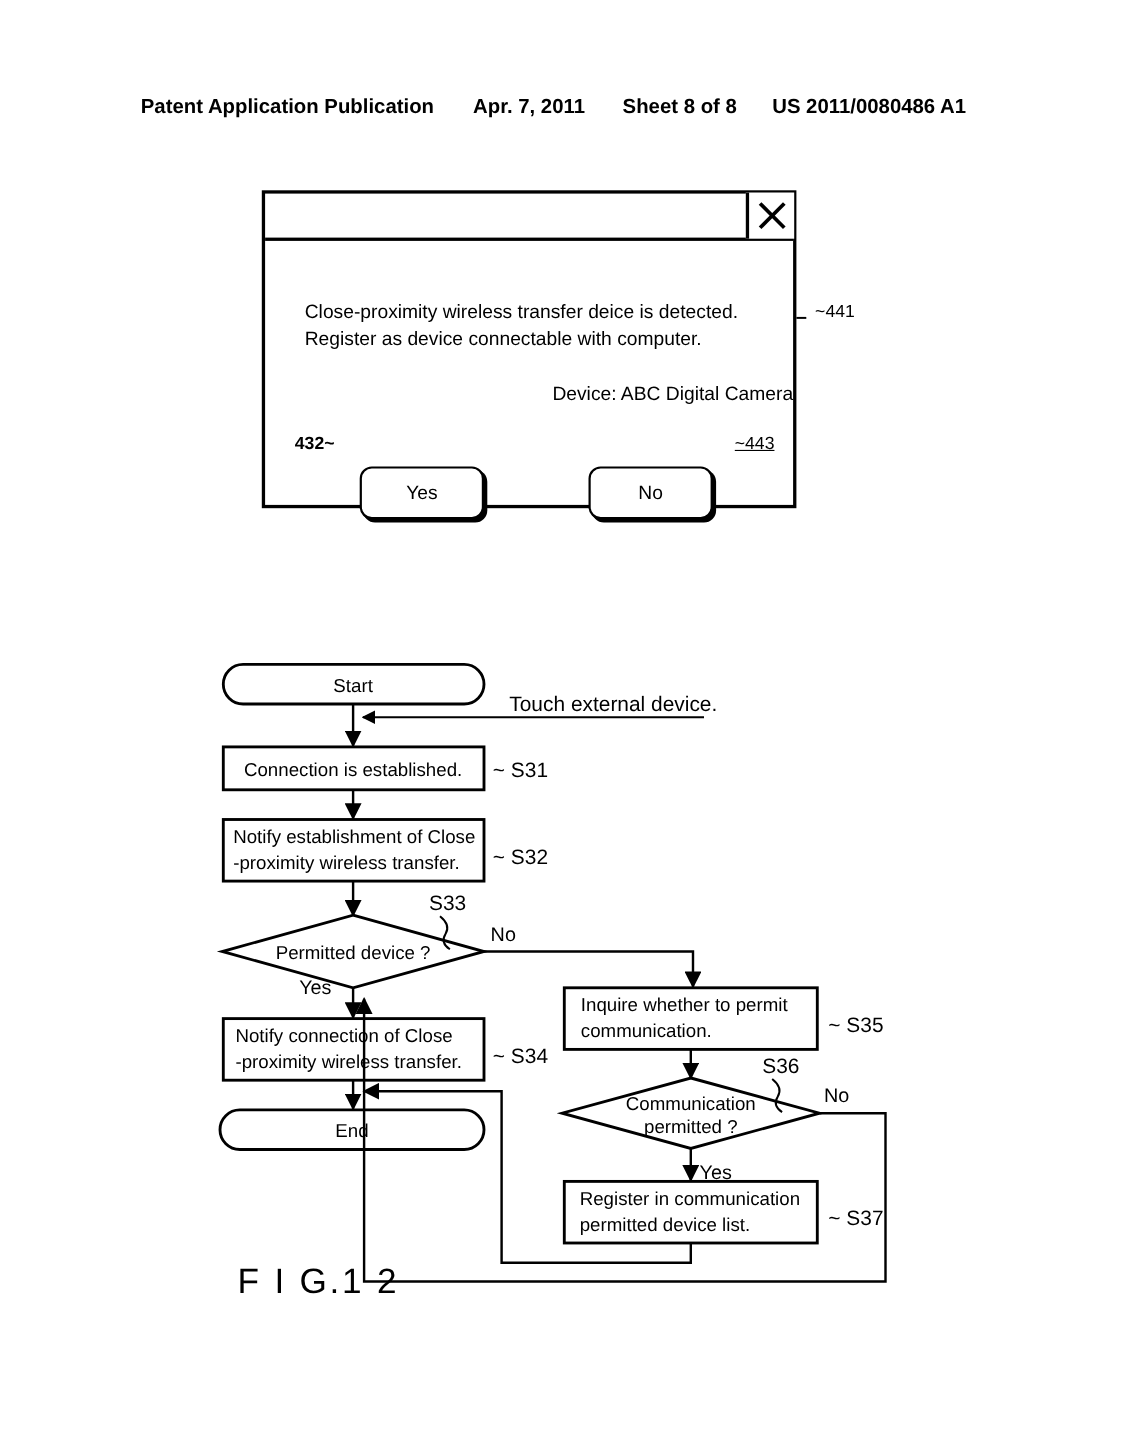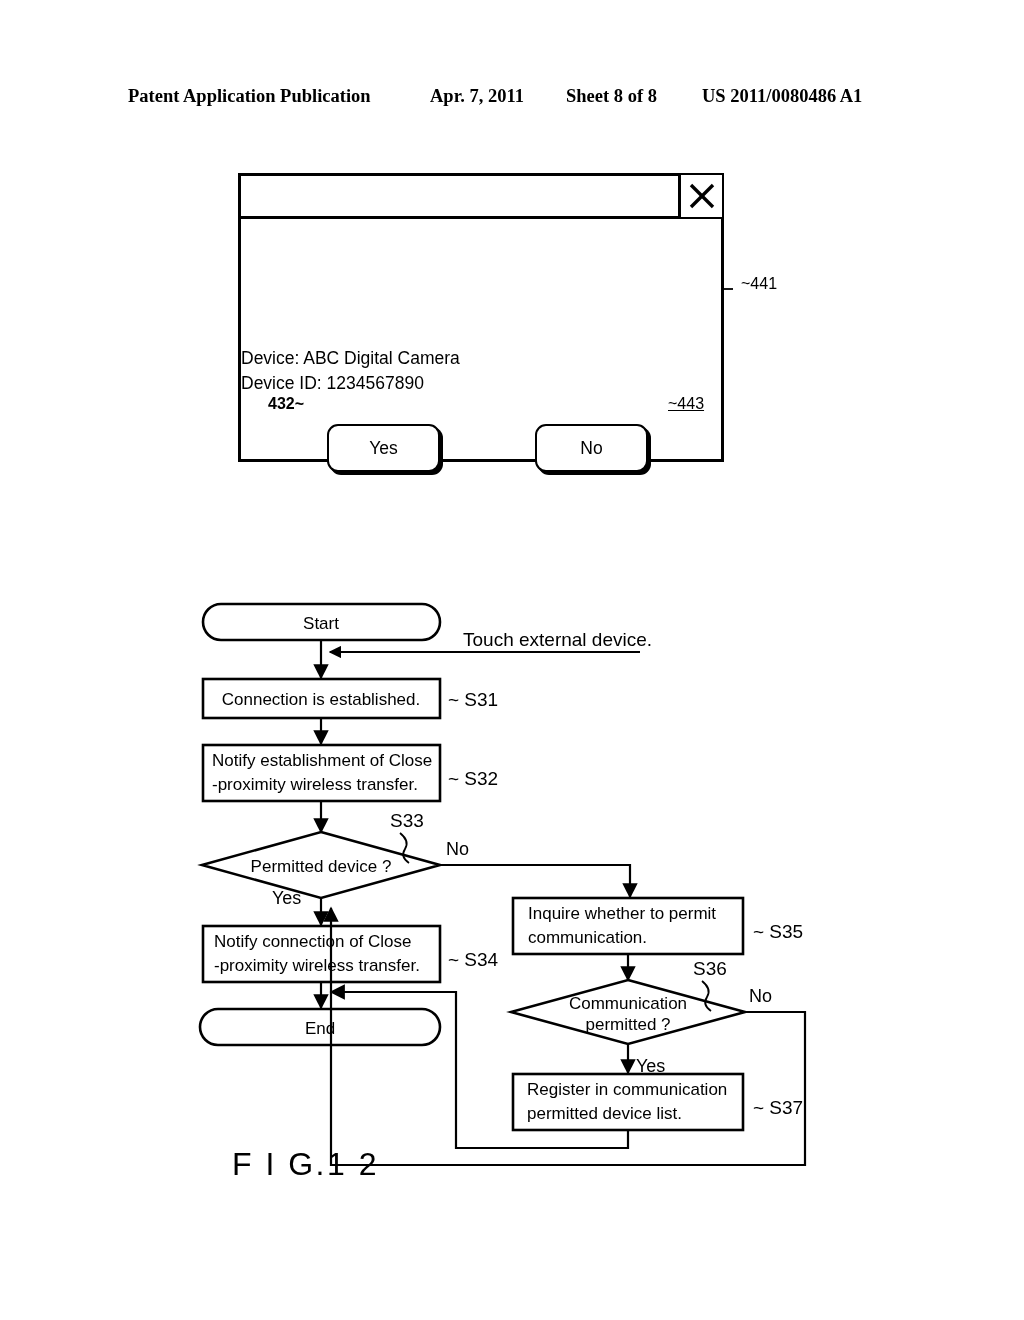--- a/index.html
+++ b/index.html
@@ -16,21 +16,21 @@
     overflow: hidden;
   }
 
   
   #page-header {
     position: absolute;
     top: 86px;
     left: 0;
     width: 1024px;
     height: 26px;
-    font-family: Liberation Serif, serif;
+    font-family: Liberation Sans, sans-serif;
     font-weight: bold;
     font-size: 18.5px;
     white-space: nowrap;
   }
   #page-header .hdr-pub   { position: absolute; left: 128px; top: 0; }
   #page-header .hdr-date  { position: absolute; left: 430px; top: 0; }
   #page-header .hdr-sheet { position: absolute; left: 556px; top: 0; margin-left: 10px; }
   #page-header .hdr-num   { position: absolute; left: 702px; top: 0; }
 
   
@@ -87,21 +87,21 @@
     white-space: pre;
     text-align: left;
   }
   .dlg-dev {
     position: absolute;
     left: 0;
     top: 127px;
     width: 100%;
     font-size: 17.5px;
     line-height: 25px;
-    text-align: left;
+    text-align: right;
     white-space: pre;
   }
   .dlg-btn {
     position: absolute;
     top: 205px;
     width: 113px;
     height: 48px;
     border: 2.5px solid #000;
     border-radius: 11px;
     background: #fff;
@@ -129,21 +129,21 @@
   #ref-441 { left: 741px; top: 275px; }
 
   .fig-caption {
     position: absolute;
     font-size: 32px;
     font-family: "Liberation Sans", sans-serif;
     letter-spacing: 2.5px;
     white-space: nowrap;
   }
   #cap-fig11 { left: 420px; top: 478px; }
-  #cap-fig12 { left: 232px; top: 1146px; }
+  #cap-fig12 { left: 216px; top: 1146px; }
 
   
   #fig12-svg {
     position: absolute;
     left: 0;
     top: 560px;
     width: 1024px;
     height: 680px;
   }
   #fig12-svg text {
@@ -190,23 +190,24 @@
     <div id="dialog-titlebar">
       <div id="dialog-close">
         <svg width="28" height="28" viewBox="0 0 28 28" aria-hidden="true">
           <line x1="3" y1="3" x2="25" y2="25" stroke="#000" stroke-width="3.4"></line>
           <line x1="25" y1="3" x2="3" y2="25" stroke="#000" stroke-width="3.4"></line>
         </svg>
       </div>
     </div>
 
     <div id="dialog-body">
+      <div class="dlg-msg">Close-proximity wireless transfer deice is detected.</div>
+      <div class="dlg-msg" style="top:77px;">Register as device connectable with computer.</div>
 
       <div class="dlg-dev">Device: ABC Digital Camera</div>
-      <div class="dlg-dev" style="top:152px;">Device ID: 1234567890</div>
 
       <button class="dlg-btn" id="btn-yes">Yes</button>
       <button class="dlg-btn" id="btn-no">No</button>
     </div>
   </div>
 
   <svg style="position:absolute;left:0;top:0;width:1024px;height:540px;" aria-hidden="true">
     <path class="fc-thin" d="M724,289 L733,289"></path>
   </svg>
 

